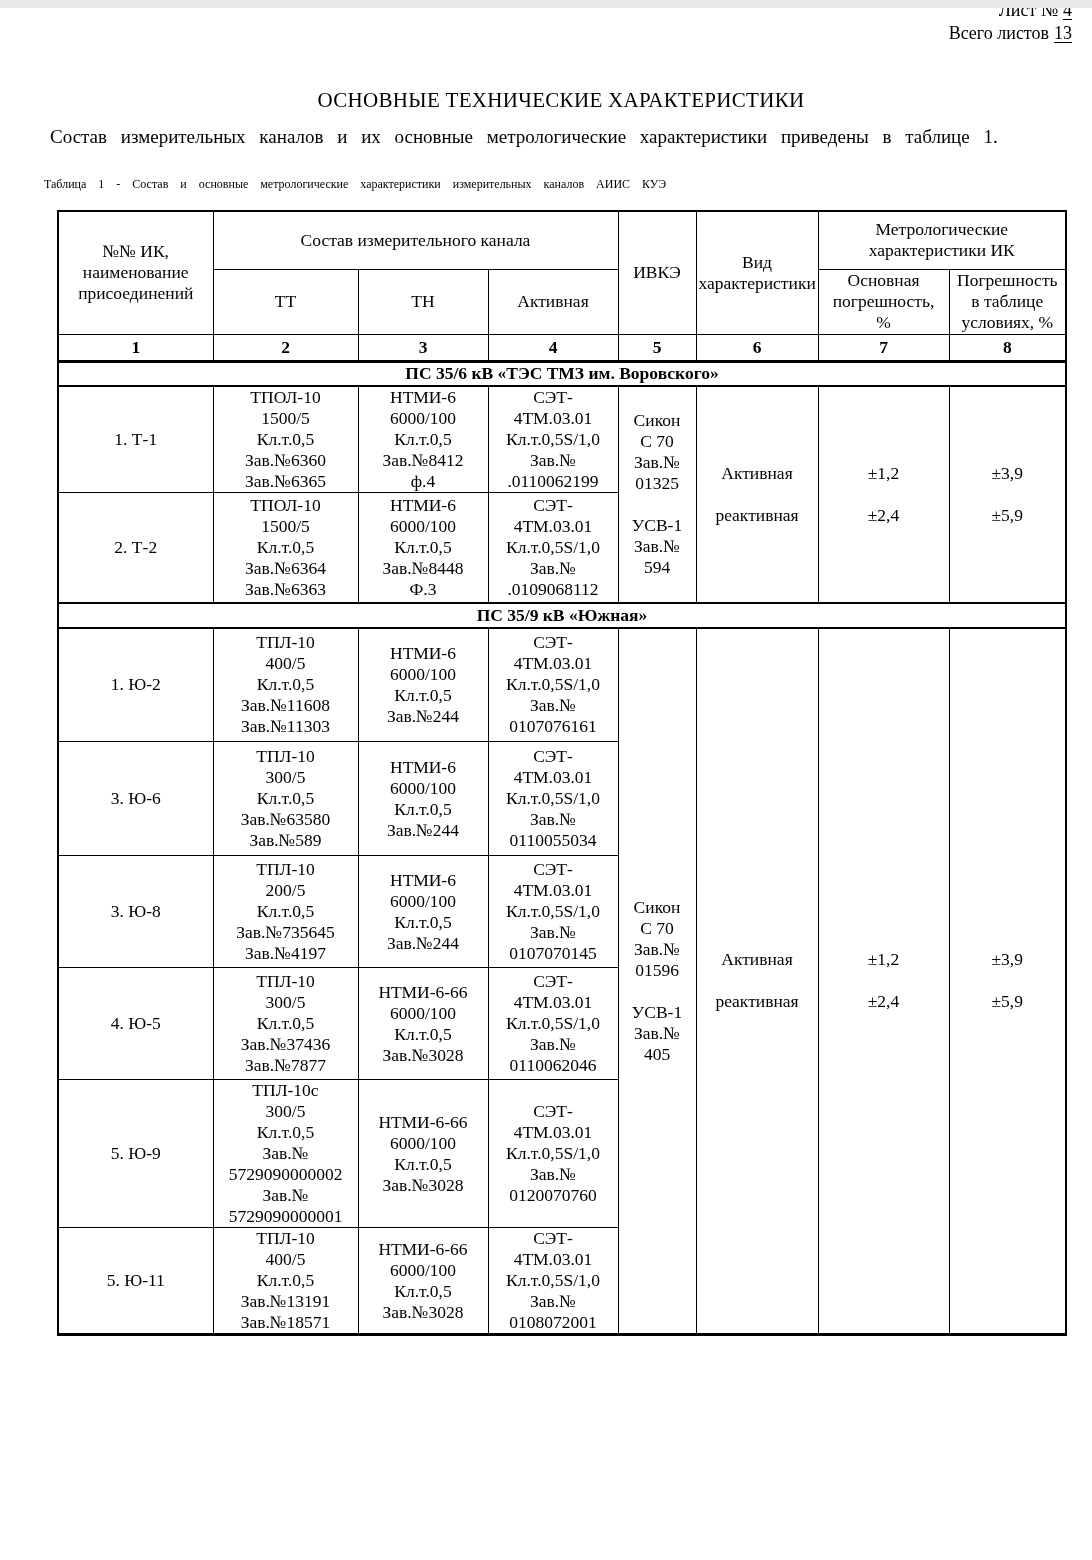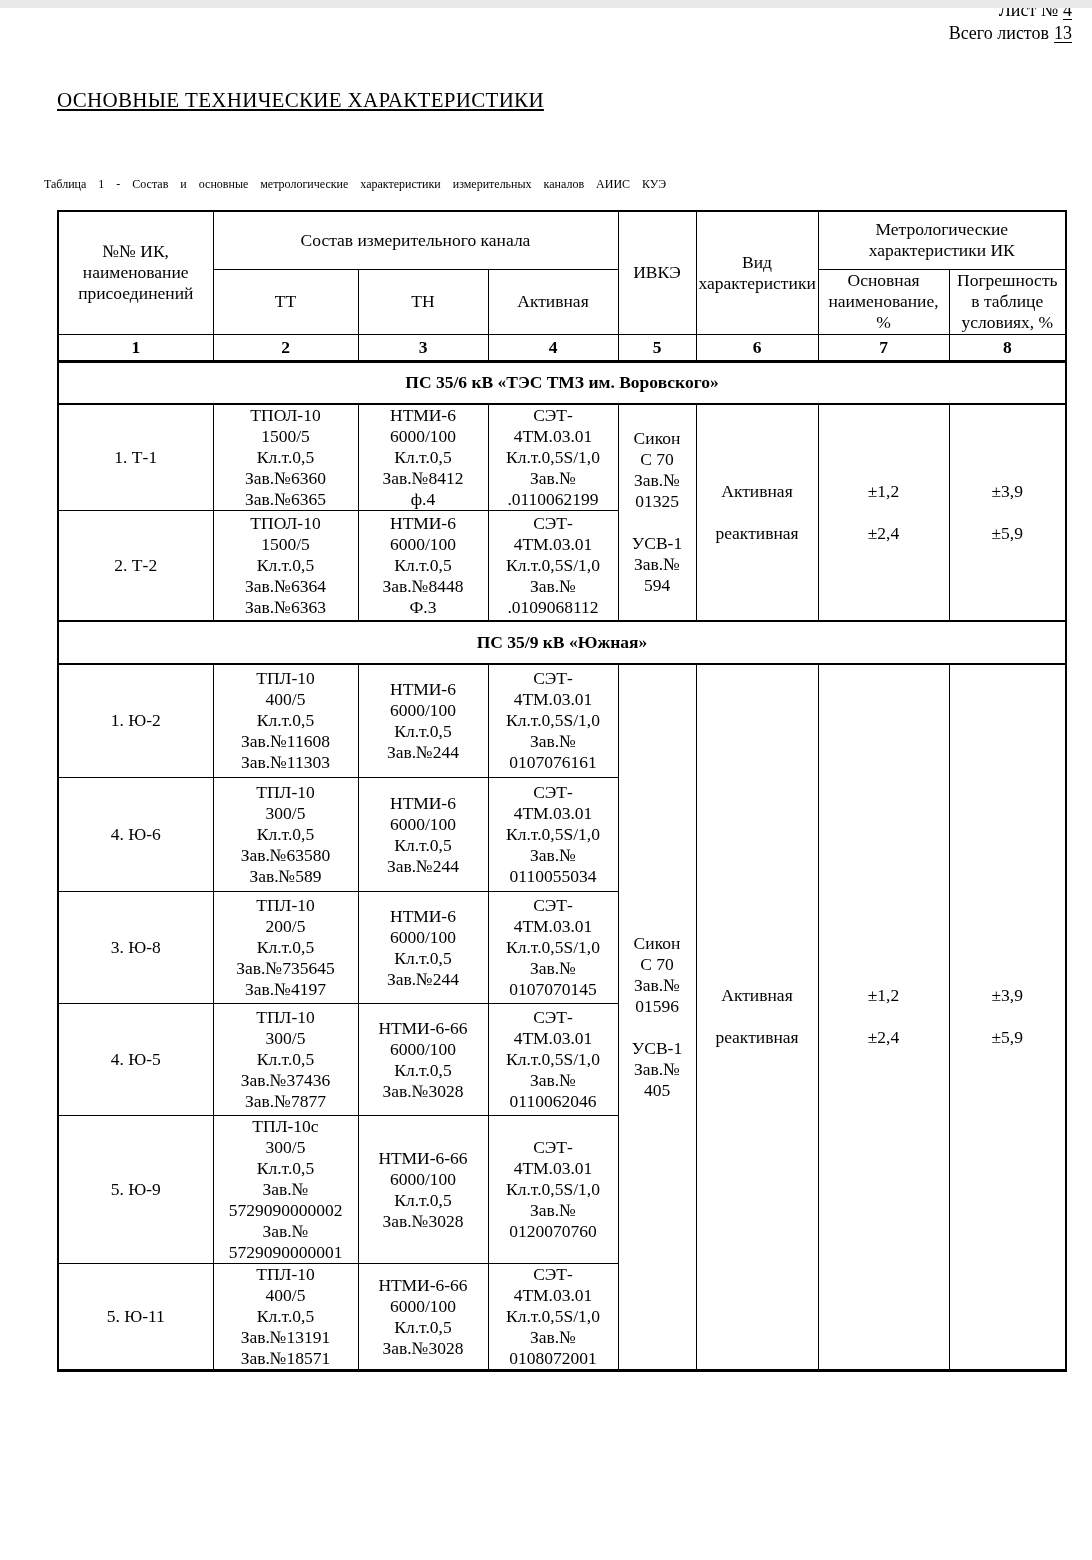--- a/index.html
+++ b/index.html
@@ -12,21 +12,21 @@
     color:#000;
     font-family:"Liberation Serif","DejaVu Serif",serif;
   }
   .corner {
     position:absolute; top:-9px; right:20px;
     text-align:right; font-size:18px; line-height:23px;
   }
   .corner .num { text-decoration:underline; text-underline-offset:3px; margin-left:5px; }
   .doc-title {
     position:absolute; top:80px; left:57px; width:1008px;
-    font-size:21px; letter-spacing:0.3px;text-decoration:underline;
+    text-align:center; font-size:21px; letter-spacing:0.3px;
   }
   .intro {
     position:absolute; top:118px; left:50px; width:1026px;
     font-size:19px; word-spacing:9px; white-space:nowrap;
   }
   .caption {
     position:absolute; top:169px; left:44px; width:1030px;
     font-size:12px; word-spacing:9px; white-space:nowrap;
   }
   table.doc-table {
@@ -41,21 +41,21 @@
     padding:0 2px;
     text-align:center; vertical-align:middle;
     white-space:pre-line;
     font-weight:normal;
     overflow:hidden;
   }
   tr.h-a  { height:58px; }
   tr.h-b  { height:65px; }
   tr.h-num{ height:27px; }
   tr.h-num th { font-weight:bold; border-bottom:3px solid #000; }
-  tr.sec  { height:43px; }
+  tr.sec  { height:25px; }
   tr.sec td { font-weight:bold; border-top:2px solid #000; border-bottom:2px solid #000; }
   tr.r-t1 { height:105px; }
   tr.r-t2 { height:110px; }
   tr.r-yu2 { height:114px; }
   tr.r-yu6 { height:114px; }
   tr.r-yu8 { height:112px; }
   tr.r-yu5 { height:112px; }
   tr.r-yu9 { height:148px; }
   tr.r-yu11{ height:107px; }
 </style>
@@ -64,20 +64,21 @@
 
 <div class="page">
 
   <div class="corner">
     <div><span>Лист №</span><span class="num">4</span></div>
     <div><span>Всего листов</span><span class="num">13</span></div>
   </div>
 
   <div class="doc-title">ОСНОВНЫЕ ТЕХНИЧЕСКИЕ ХАРАКТЕРИСТИКИ</div>
 
+  <div class="intro">Состав измерительных каналов и их основные метрологические характеристики приведены в таблице 1.</div>
 
   <div class="caption">Таблица 1 - Состав и основные метрологические характеристики измерительных каналов АИИС КУЭ</div>
 
   <table class="doc-table">
     <colgroup>
       <col style="width:155px">
         <col style="width:145px">
         <col style="width:130px">
         <col style="width:130px">
       <col style="width:78px">
@@ -95,21 +96,21 @@
         <th rowspan="2">Вид
 характеристики</th>
         <th colspan="2">Метрологические
 характеристики ИК</th>
       </tr>
       <tr class="h-b">
         <th>ТТ</th>
         <th>ТН</th>
         <th>Активная</th>
         <th>Основная
-наименование,
+погрешность,
 %</th>
         <th>Погрешность
 в таблице
 условиях, %</th>
       </tr>
       <tr class="h-num">
         <th>1</th>
         <th>2</th>
         <th>3</th>
         <th>4</th>
@@ -207,21 +208,21 @@
 
 реактивная</td>
         <td rowspan="6">±1,2
 
 ±2,4</td>
         <td rowspan="6">±3,9
 
 ±5,9</td>
       </tr>
       <tr class="r-yu6">
-        <td>4. Ю-6</td>
+        <td>3. Ю-6</td>
         <td>ТПЛ-10
 300/5
 Кл.т.0,5
 Зав.№63580
 Зав.№589</td>
         <td>НТМИ-6
 6000/100
 Кл.т.0,5
 Зав.№244</td>
         <td>СЭТ-

